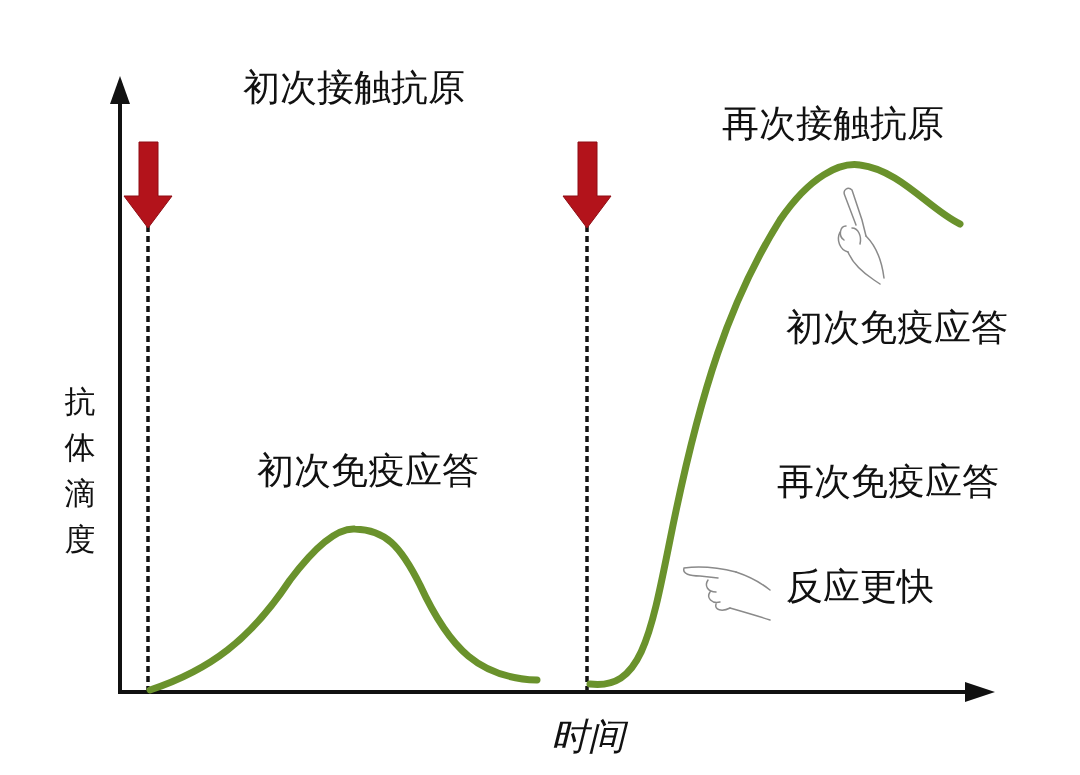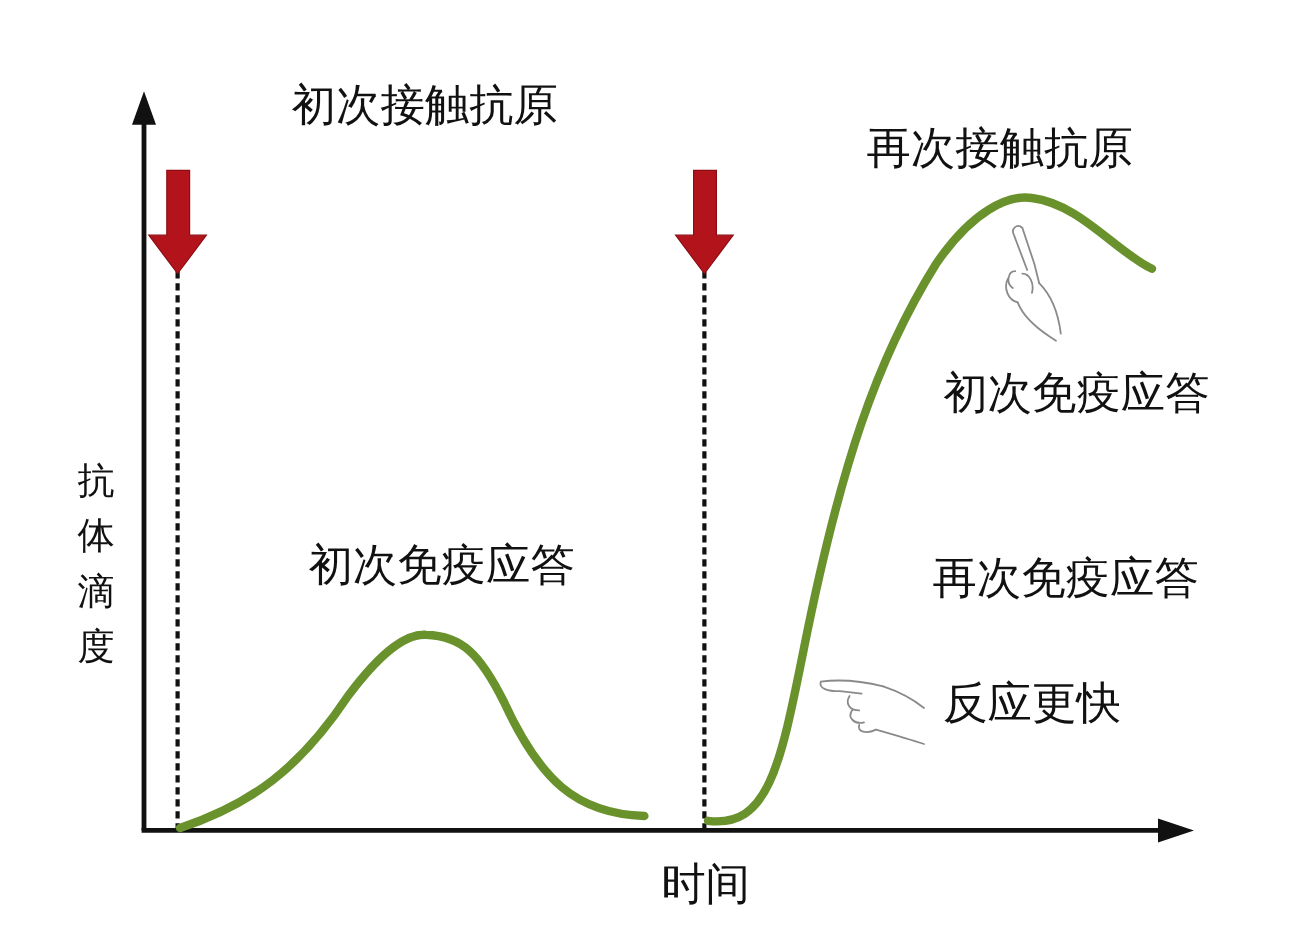--- a/index.html
+++ b/index.html
@@ -48,20 +48,20 @@
     <path d="M736,572 C748,576 760,582 770,590 M730,608 C744,612 758,616 770,620"></path>
   </g>
 </svg>
 
 <div class="label" style="left:243px; top:69px;">初次接触抗原</div>
 <div class="label" style="left:722px; top:69px;margin-top:36px;">再次接触抗原</div>
 <div class="label" style="left:786px; top:309px;">初次免疫应答</div>
 <div class="label" style="left:257px; top:452px;">初次免疫应答</div>
 <div class="label" style="left:777px; top:463px;text-align:right;">再次免疫应答</div>
 <div class="label" style="left:786px; top:571px;font-family:Liberation Mono, monospace;">反应更快</div>
-<div class="label" style="left:551px; top:718px;">时间</div>
+<div class="label" style="left:551px; top:718px;font-style:italic;">时间</div>
 
 <div class="ylabel">
   <span>抗</span>
   <span>体</span>
   <span>滴</span>
   <span>度</span>
 </div>
 
 </body></html>

